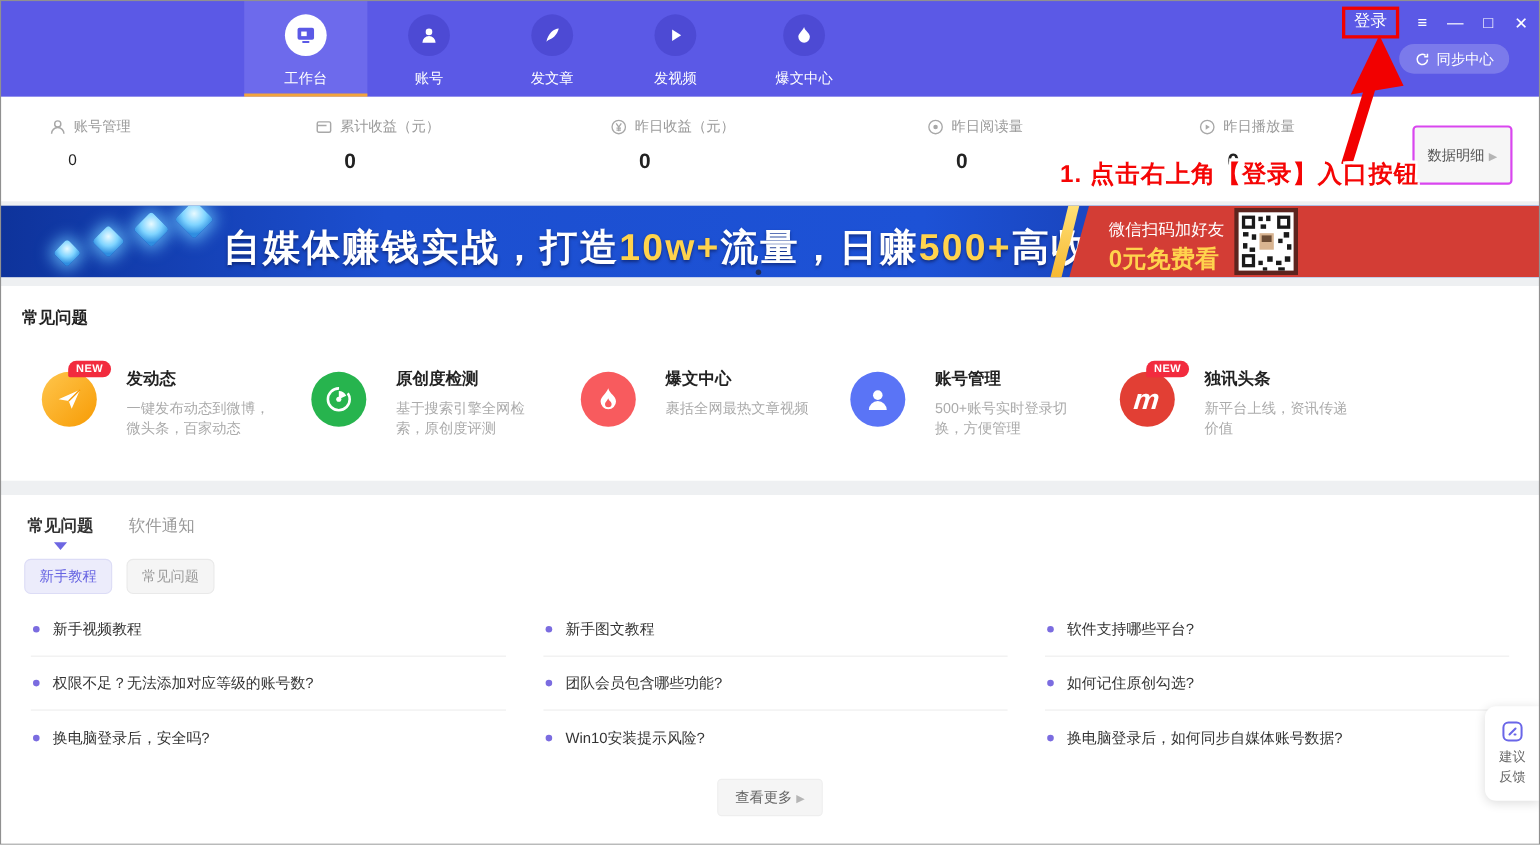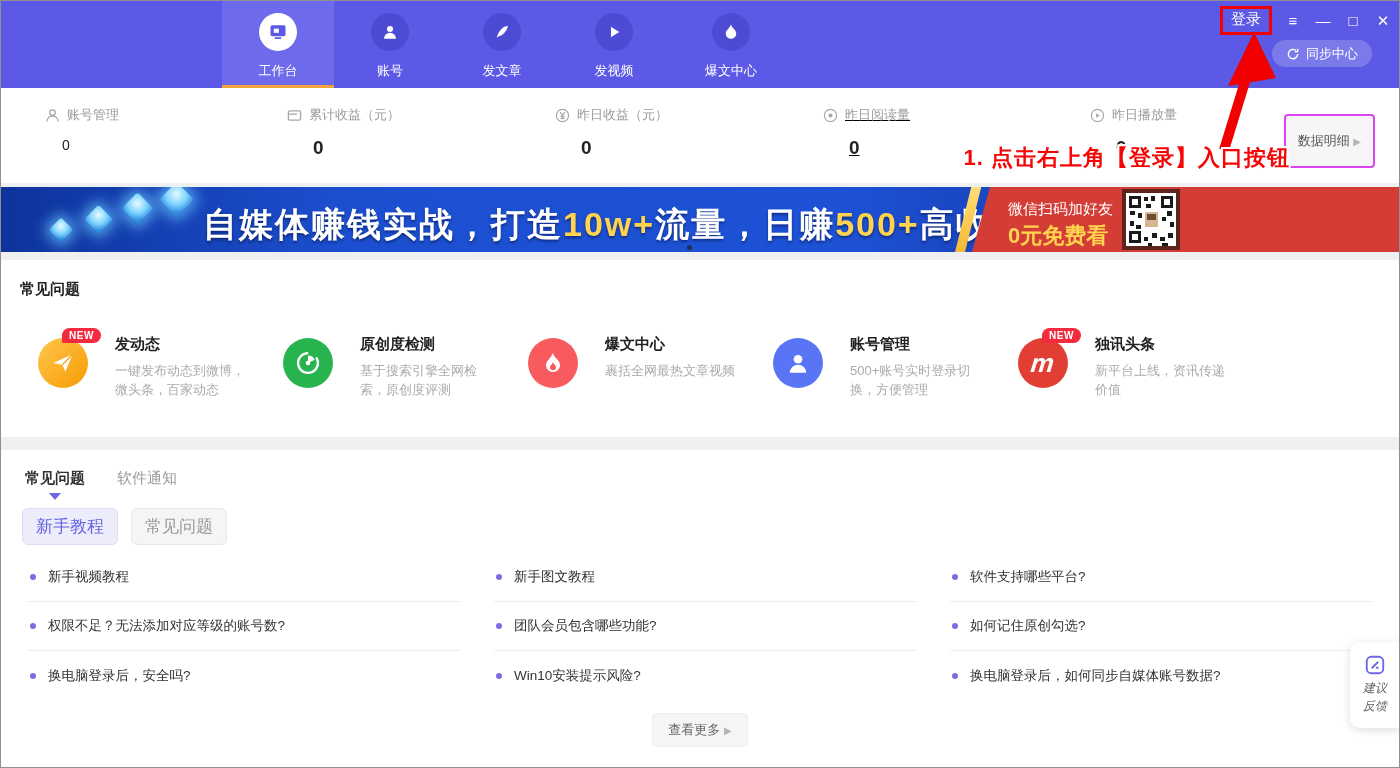--- a/index.html
+++ b/index.html
@@ -20,21 +20,21 @@
   .winctl { font-size:15px; width:18px; text-align:center; cursor:pointer; color:#fff; }
   .sync-btn { position:absolute; top:40px; right:28px; height:27px; padding:0 14px; border:none; border-radius:14px;
               background:rgba(255,255,255,.2); color:#fff; font-size:13px; display:flex; align-items:center; gap:6px; cursor:pointer; }
 
   
   .stats { position:absolute; top:88px; left:0; width:1400px; height:95px; background:#fff; }
   .stat { position:absolute; top:18px; }
   .stat .lbl { display:flex; align-items:center; gap:7px; color:#9b9b9b; font-size:13px; }
   .stat .val { margin:13px 0 0 26px; color:#222; font-size:19px; font-weight:bold; }
   .stat.small .val { font-size:14px; font-weight:normal; margin-left:17px; }
-  .s1{left:45px;} .s2{left:287px;} .s3{left:555px;} .s4{left:823px;text-decoration:underline;} .s5{left:1090px;}
+  .s1{left:45px;} .s2{left:287px;} .s3{left:555px;} .s4{left:843px;} .s5{left:1090px;}
   .detail-btn { position:absolute; top:26px; right:25px; background:#f6f6f6; border:2px solid #d946ef; border-radius:4px;
                 padding:16px 12px; font-size:13px; color:#555; cursor:pointer; }
   .detail-btn .caret { color:#b5b5b5; font-size:10px; }
 
   
   .annotation { position:absolute; top:143px; right:110px; z-index:60; font-size:22px; font-weight:bold; color:#f50505; letter-spacing:1px;
     text-shadow:-2px 0 0 #fff,2px 0 0 #fff,0 -2px 0 #fff,0 2px 0 #fff,-2px -2px 0 #fff,2px 2px 0 #fff,-2px 2px 0 #fff,2px -2px 0 #fff; }
   .arrow-overlay { position:absolute; top:0; left:0; z-index:59; pointer-events:none; }
 
   
@@ -72,34 +72,34 @@
   .m-logo { font-size:26px; font-weight:bold; font-style:italic; color:#fff; transform:skewX(-6deg); line-height:1; }
 
   
   .faq { position:absolute; top:450px; left:0; width:1400px; height:318px; background:#fff; }
   .faq-tabs { display:flex; gap:32px; margin:19px 0 0 25px; }
   .faq-tab { font-size:15px; color:#9a9a9a; cursor:pointer; position:relative; padding-bottom:10px; }
   .faq-tab.active { color:#333; font-weight:bold; }
   .faq-tab.active::after { content:""; position:absolute; left:50%; bottom:-2px; transform:translateX(-50%);
       border-left:6px solid transparent; border-right:6px solid transparent; border-top:7px solid #6d66e2; }
   .pills { display:flex; gap:13px; margin:10px 0 0 22px; }
-  .pill { font-size:17px; padding:6px 13px; border-radius:6px; cursor:pointer; }
+  .pill { font-size:13px; padding:6px 13px; border-radius:6px; cursor:pointer; }
   .pill.active { background:#ececfb; color:#6663e2; border:1px solid #dcdcf6; }
   .pill.plain  { background:#f5f5f5; color:#9a9a9a; border:1px solid #e9e9e9; }
   .faq-grid { display:grid; grid-template-columns:432px 422px 422px; column-gap:34px; margin:8px 28px 0; }
   .faq-cell { height:49px; display:flex; align-items:center; border-bottom:1px solid #ededed; font-size:13.5px; color:#333; cursor:pointer; }
   .faq-cell.last { border-bottom:none; }
   .faq-cell .dot { width:6px; height:6px; border-radius:50%; background:#7b6ce0; margin:0 12px 0 2px; flex:none; }
   .more-wrap { text-align:center; margin-top:13px; }
   .more-btn { background:#f5f5f5; border:1px solid #eee; border-radius:4px; padding:7px 15px; font-size:13px; color:#666; cursor:pointer; }
   .more-btn .caret { color:#b5b5b5; font-size:10px; }
 
   
   .feedback { position:absolute; top:642px; right:0; width:50px; height:86px; background:#fff; border-radius:10px 0 0 10px;
-              box-shadow:0 2px 10px rgba(0,0,0,.14); z-index:70; display:flex; flex-direction:column; align-items:center; padding-top:12px; cursor:pointer;font-style:italic; }
+              box-shadow:0 2px 10px rgba(0,0,0,.14); z-index:70; display:flex; flex-direction:column; align-items:center; padding-top:12px; cursor:pointer; }
   .feedback .txt { font-size:12px; color:#666; margin-top:3px; line-height:18px; text-align:center; }
 </style>
 </head>
 <body>
 
 <header class="titlebar">
   <nav class="tabs">
     <div class="tab active">
       <span class="circ">
         <svg width="20" height="20" viewBox="0 0 24 24">

